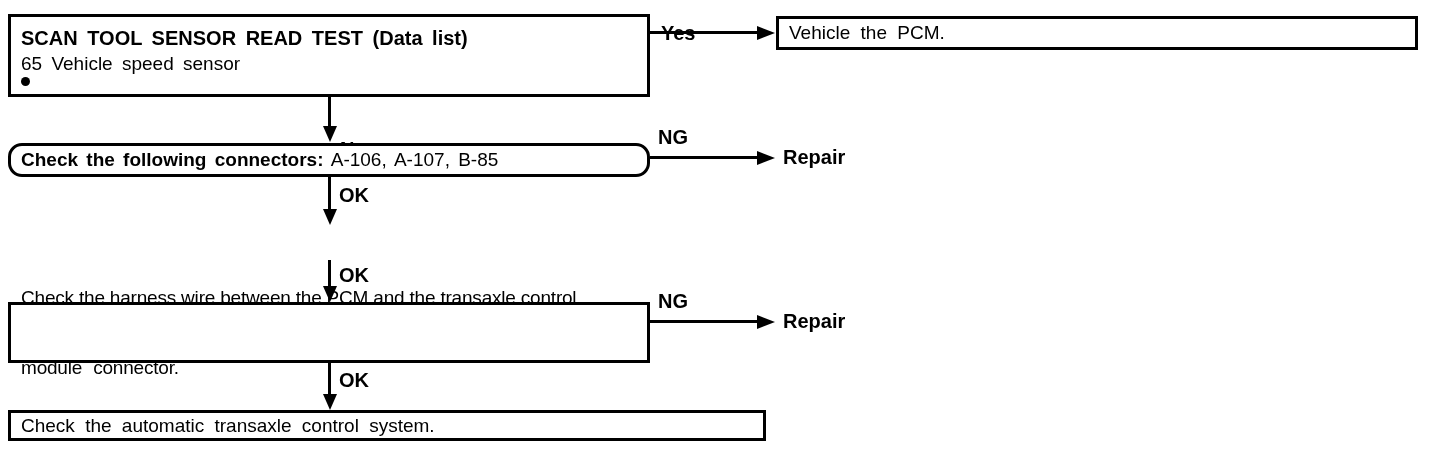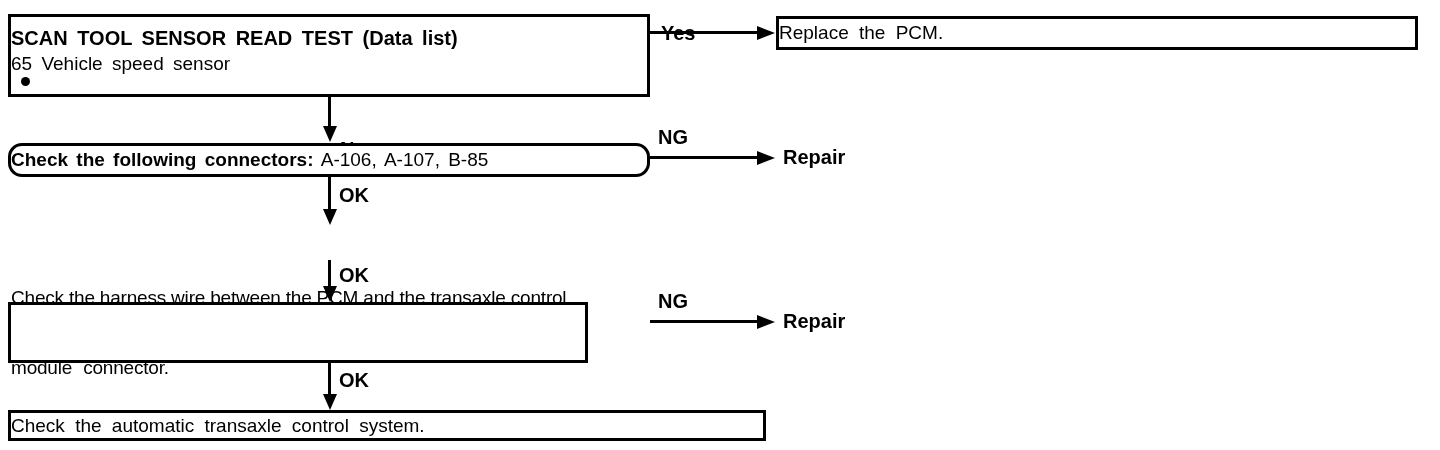--- a/index.html
+++ b/index.html
@@ -18,21 +18,21 @@
   }
   .node {
     position: absolute;
     border: 3px solid #000000;
     background: #ffffff;
     box-sizing: border-box;
     display: flex;
     flex-direction: column;
     justify-content: center;
   }
-  .node .row { white-space: nowrap; }
+  .node .row { padding-left: 10px; white-space: nowrap; }
   .t-title   { font-size: 20px; font-weight: 700; word-spacing: 4px; line-height: 26px; }
   .t-line    { font-size: 19px; font-weight: 400; word-spacing: 4px; line-height: 26px; }
   .t-body    { font-size: 19px; font-weight: 400; word-spacing: 5px; }
   .t-tight   { font-size: 19px; font-weight: 400; word-spacing: 0px; letter-spacing: -0.2px; line-height: 26px; }
   .t-bold    { font-weight: 700; word-spacing: 3px; }
   .bullet-row { display: flex; align-items: center; }
   .bullet {
     width: 9px; height: 9px; border-radius: 50%;
     background: #000; margin: 0 20px 0 10px; flex: 0 0 auto;
   }
@@ -68,21 +68,21 @@
     <div class="row bullet-row" style="padding-left:0;">
       <span class="bullet"></span>
     </div>
   </div>
 
   <div class="lbl" style="left:661px; top:2px;margin-top:20px;">Yes</div>
   <div class="hline" style="left:650px; top:31px; width:107px;"></div>
   <div class="arrow-right" style="left:757px; top:25.5px;"></div>
 
   <div class="node" style="left:776px; top:16px; width:642px; height:34px;">
-    <div class="row t-body">Replace the PCM.</div>
+    <div class="row t-body">Vehicle the PCM.</div>
   </div>
 
   <div class="vline" style="left:328px; top:97px; height:31px;"></div>
   <div class="arrow-down" style="left:322.5px; top:126px;"></div>
   <div class="lbl" style="left:340px; top:103px;margin-top:35px;">No</div>
 
   <div class="node" style="left:8px; top:143px; width:642px; height:34px;border-radius:14px;">
     <div class="row t-body" style="word-spacing:3px;">
       <span class="t-bold">Check the following connectors:</span>
       <span>A-106, A-107, B-85</span>
@@ -96,21 +96,21 @@
 
   <div class="vline" style="left:328px; top:177px; height:33px;"></div>
   <div class="arrow-down" style="left:322.5px; top:209px;"></div>
   <div class="lbl" style="left:339px; top:184px;">OK</div>
 
 
   <div class="vline" style="left:328px; top:260px; height:27px;"></div>
   <div class="arrow-down" style="left:322.5px; top:286px;"></div>
   <div class="lbl" style="left:339px; top:264px;">OK</div>
 
-  <div class="node" style="left:8px; top:302px; width:580px; height:61px;gap:20px;">
+  <div class="node" style="left:8px; top:302px; width:642px; height:61px;gap:20px;">
     <div class="row t-tight">Check the harness wire between the PCM and the transaxle control</div>
     <div class="row t-tight" style="word-spacing:6px;margin-top:24px;">module connector.</div>
   </div>
 
   <div class="lbl" style="left:658px; top:290px;">NG</div>
   <div class="hline" style="left:650px; top:320px; width:107px;"></div>
   <div class="arrow-right" style="left:757px; top:314.5px;"></div>
   <div class="lbl" style="left:783px; top:310px;">Repair</div>
 
   <div class="vline" style="left:328px; top:363px; height:32px;"></div>

